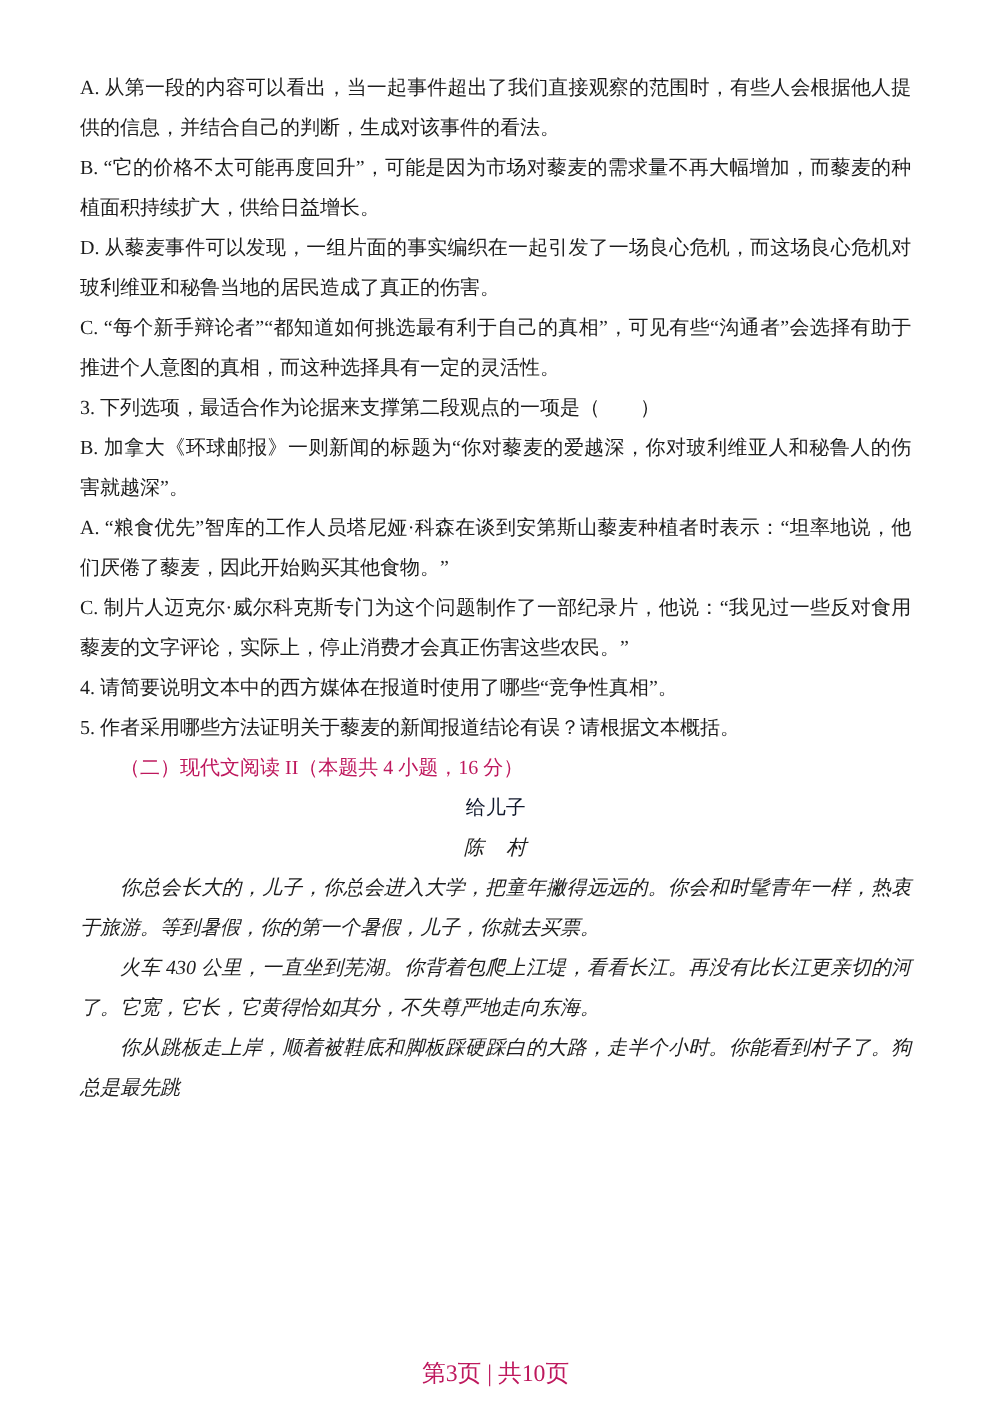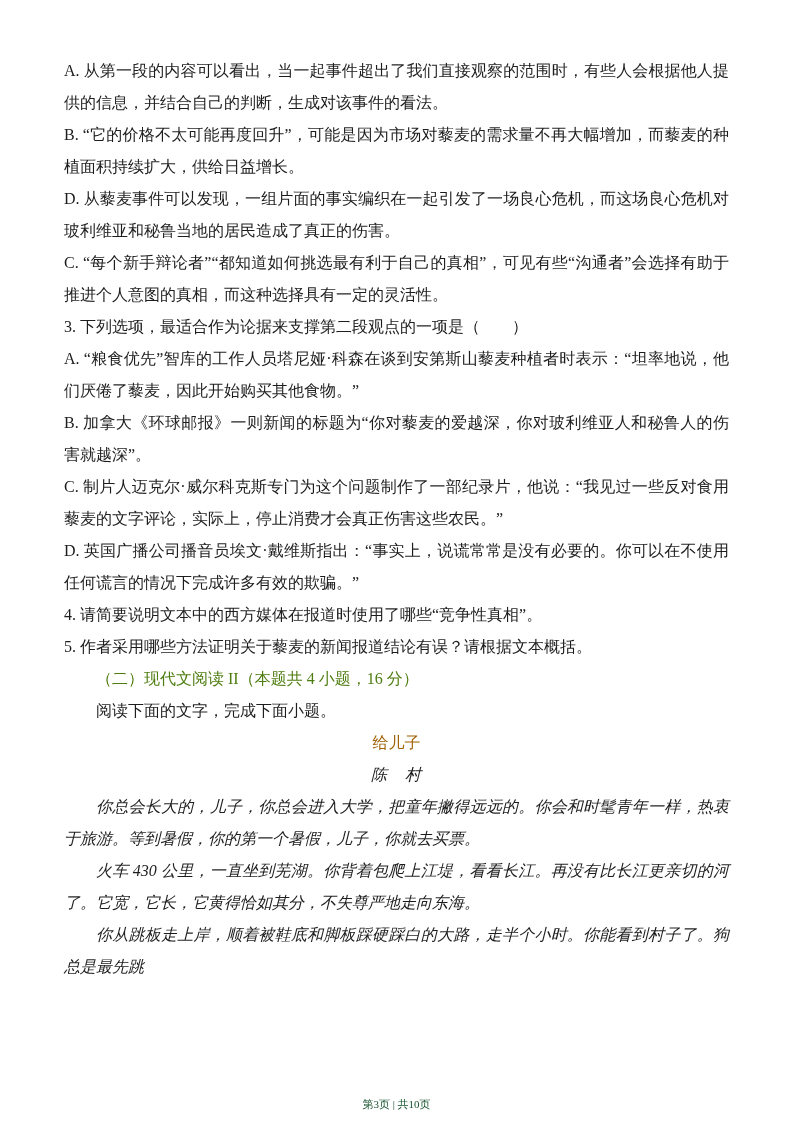--- a/index.html
+++ b/index.html
@@ -27,74 +27,72 @@
   }
   .content p, .content h2, .content h3 {
     margin: 0;
     padding: 0;
     font-size: inherit;
     font-weight: normal;
   }
   .indent2 { text-indent: 2em; }
   .section-heading {
     font-weight: bold;
-    color: #4d7c0f;
+    color: #be185d;
     text-indent: 2em;
     font-size: 17px;
     text-align: left;
   }
   .essay-title {
     font-weight: bold;
-    color: #a16207;
+    color: #0f172a;
     text-align: center;
     text-indent: 0;
   }
   .kai {
     font-style: italic;   
     font-size: 15px;
   }
   .essay-author {
     text-align: center;
     text-indent: 0;
     letter-spacing: 1px;
     font-style: italic;
   }
   .footer {
     position: absolute;
     left: 0;
     bottom: 10px;
     width: 100%;
     text-align: center;
-    font-size: 11px;
-    color: #14532d;
+    font-size: 19px;
+    color: #be185d;
   }
 </style>
 </head>
 <body>
 
 <div class="page">
   <div class="content">
 
     <p>A. 从第一段的内容可以看出，当一起事件超出了我们直接观察的范围时，有些人会根据他人提供的信息，并结合自己的判断，生成对该事件的看法。</p>
     <p>B. “它的价格不太可能再度回升”，可能是因为市场对藜麦的需求量不再大幅增加，而藜麦的种植面积持续扩大，供给日益增长。</p>
     <p>D. 从藜麦事件可以发现，一组片面的事实编织在一起引发了一场良心危机，而这场良心危机对玻利维亚和秘鲁当地的居民造成了真正的伤害。</p>
     <p>C. “每个新手辩论者”“都知道如何挑选最有利于自己的真相”，可见有些“沟通者”会选择有助于推进个人意图的真相，而这种选择具有一定的灵活性。</p>
 
     <p>3. 下列选项，最适合作为论据来支撑第二段观点的一项是（　　）</p>
+    <p>B. 加拿大《环球邮报》一则新闻的标题为“你对藜麦的爱越深，你对玻利维亚人和秘鲁人的伤害就越深”。</p>
     <p>A. “粮食优先”智库的工作人员塔尼娅·科森在谈到安第斯山藜麦种植者时表示：“坦率地说，他们厌倦了藜麦，因此开始购买其他食物。”</p>
-    <p>B. 加拿大《环球邮报》一则新闻的标题为“你对藜麦的爱越深，你对玻利维亚人和秘鲁人的伤害就越深”。</p>
     <p>C. 制片人迈克尔·威尔科克斯专门为这个问题制作了一部纪录片，他说：“我见过一些反对食用藜麦的文字评论，实际上，停止消费才会真正伤害这些农民。”</p>
-    <p>D. 英国广播公司播音员埃文·戴维斯指出：“事实上，说谎常常是没有必要的。你可以在不使用任何谎言的情况下完成许多有效的欺骗。”</p>
 
     <p>4. 请简要说明文本中的西方媒体在报道时使用了哪些“竞争性真相”。</p>
     <p>5. 作者采用哪些方法证明关于藜麦的新闻报道结论有误？请根据文本概括。</p>
 
     <h2 class="section-heading">（二）现代文阅读 II（本题共 4 小题，16 分）</h2>
 
-    <p class="indent2">阅读下面的文字，完成下面小题。</p>
 
     <h3 class="essay-title">给儿子</h3>
     <p class="kai essay-author">陈　村</p>
 
     <p class="kai indent2">你总会长大的，儿子，你总会进入大学，把童年撇得远远的。你会和时髦青年一样，热衷于旅游。等到暑假，你的第一个暑假，儿子，你就去买票。</p>
     <p class="kai indent2">火车 430 公里，一直坐到芜湖。你背着包爬上江堤，看看长江。再没有比长江更亲切的河了。它宽，它长，它黄得恰如其分，不失尊严地走向东海。</p>
     <p class="kai indent2">你从跳板走上岸，顺着被鞋底和脚板踩硬踩白的大路，走半个小时。你能看到村子了。狗总是最先跳</p>
 
   </div>
 

